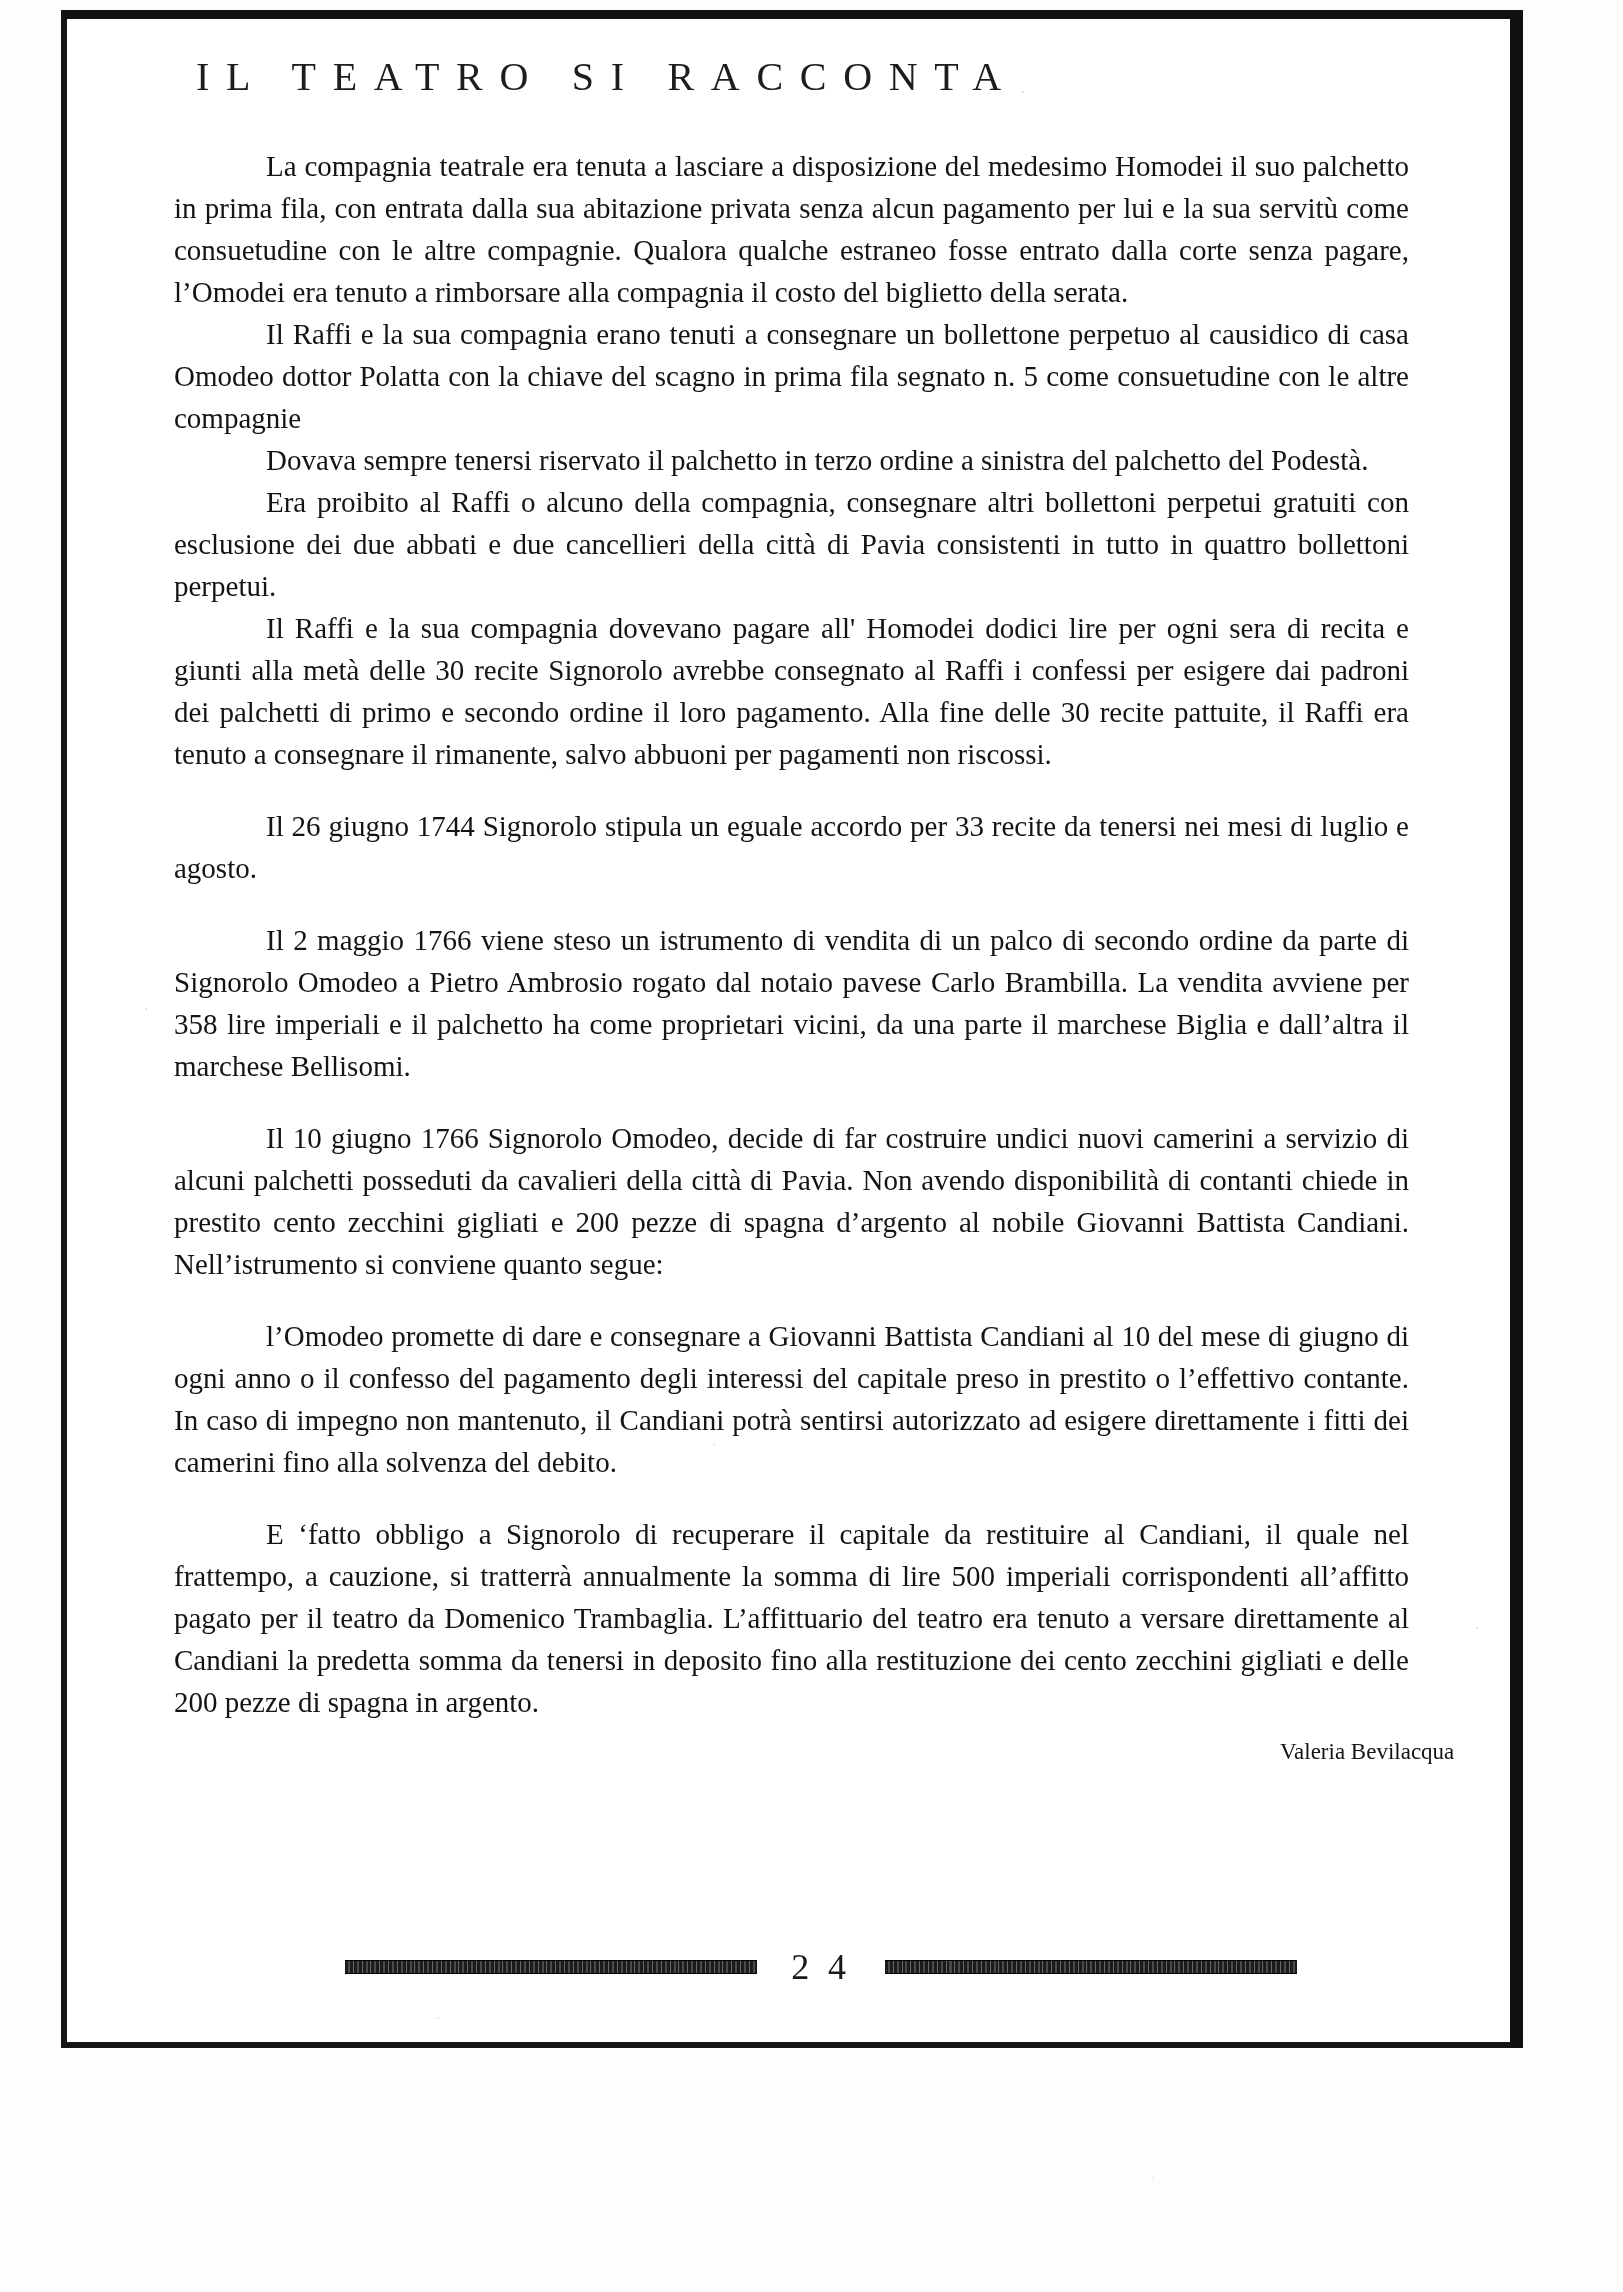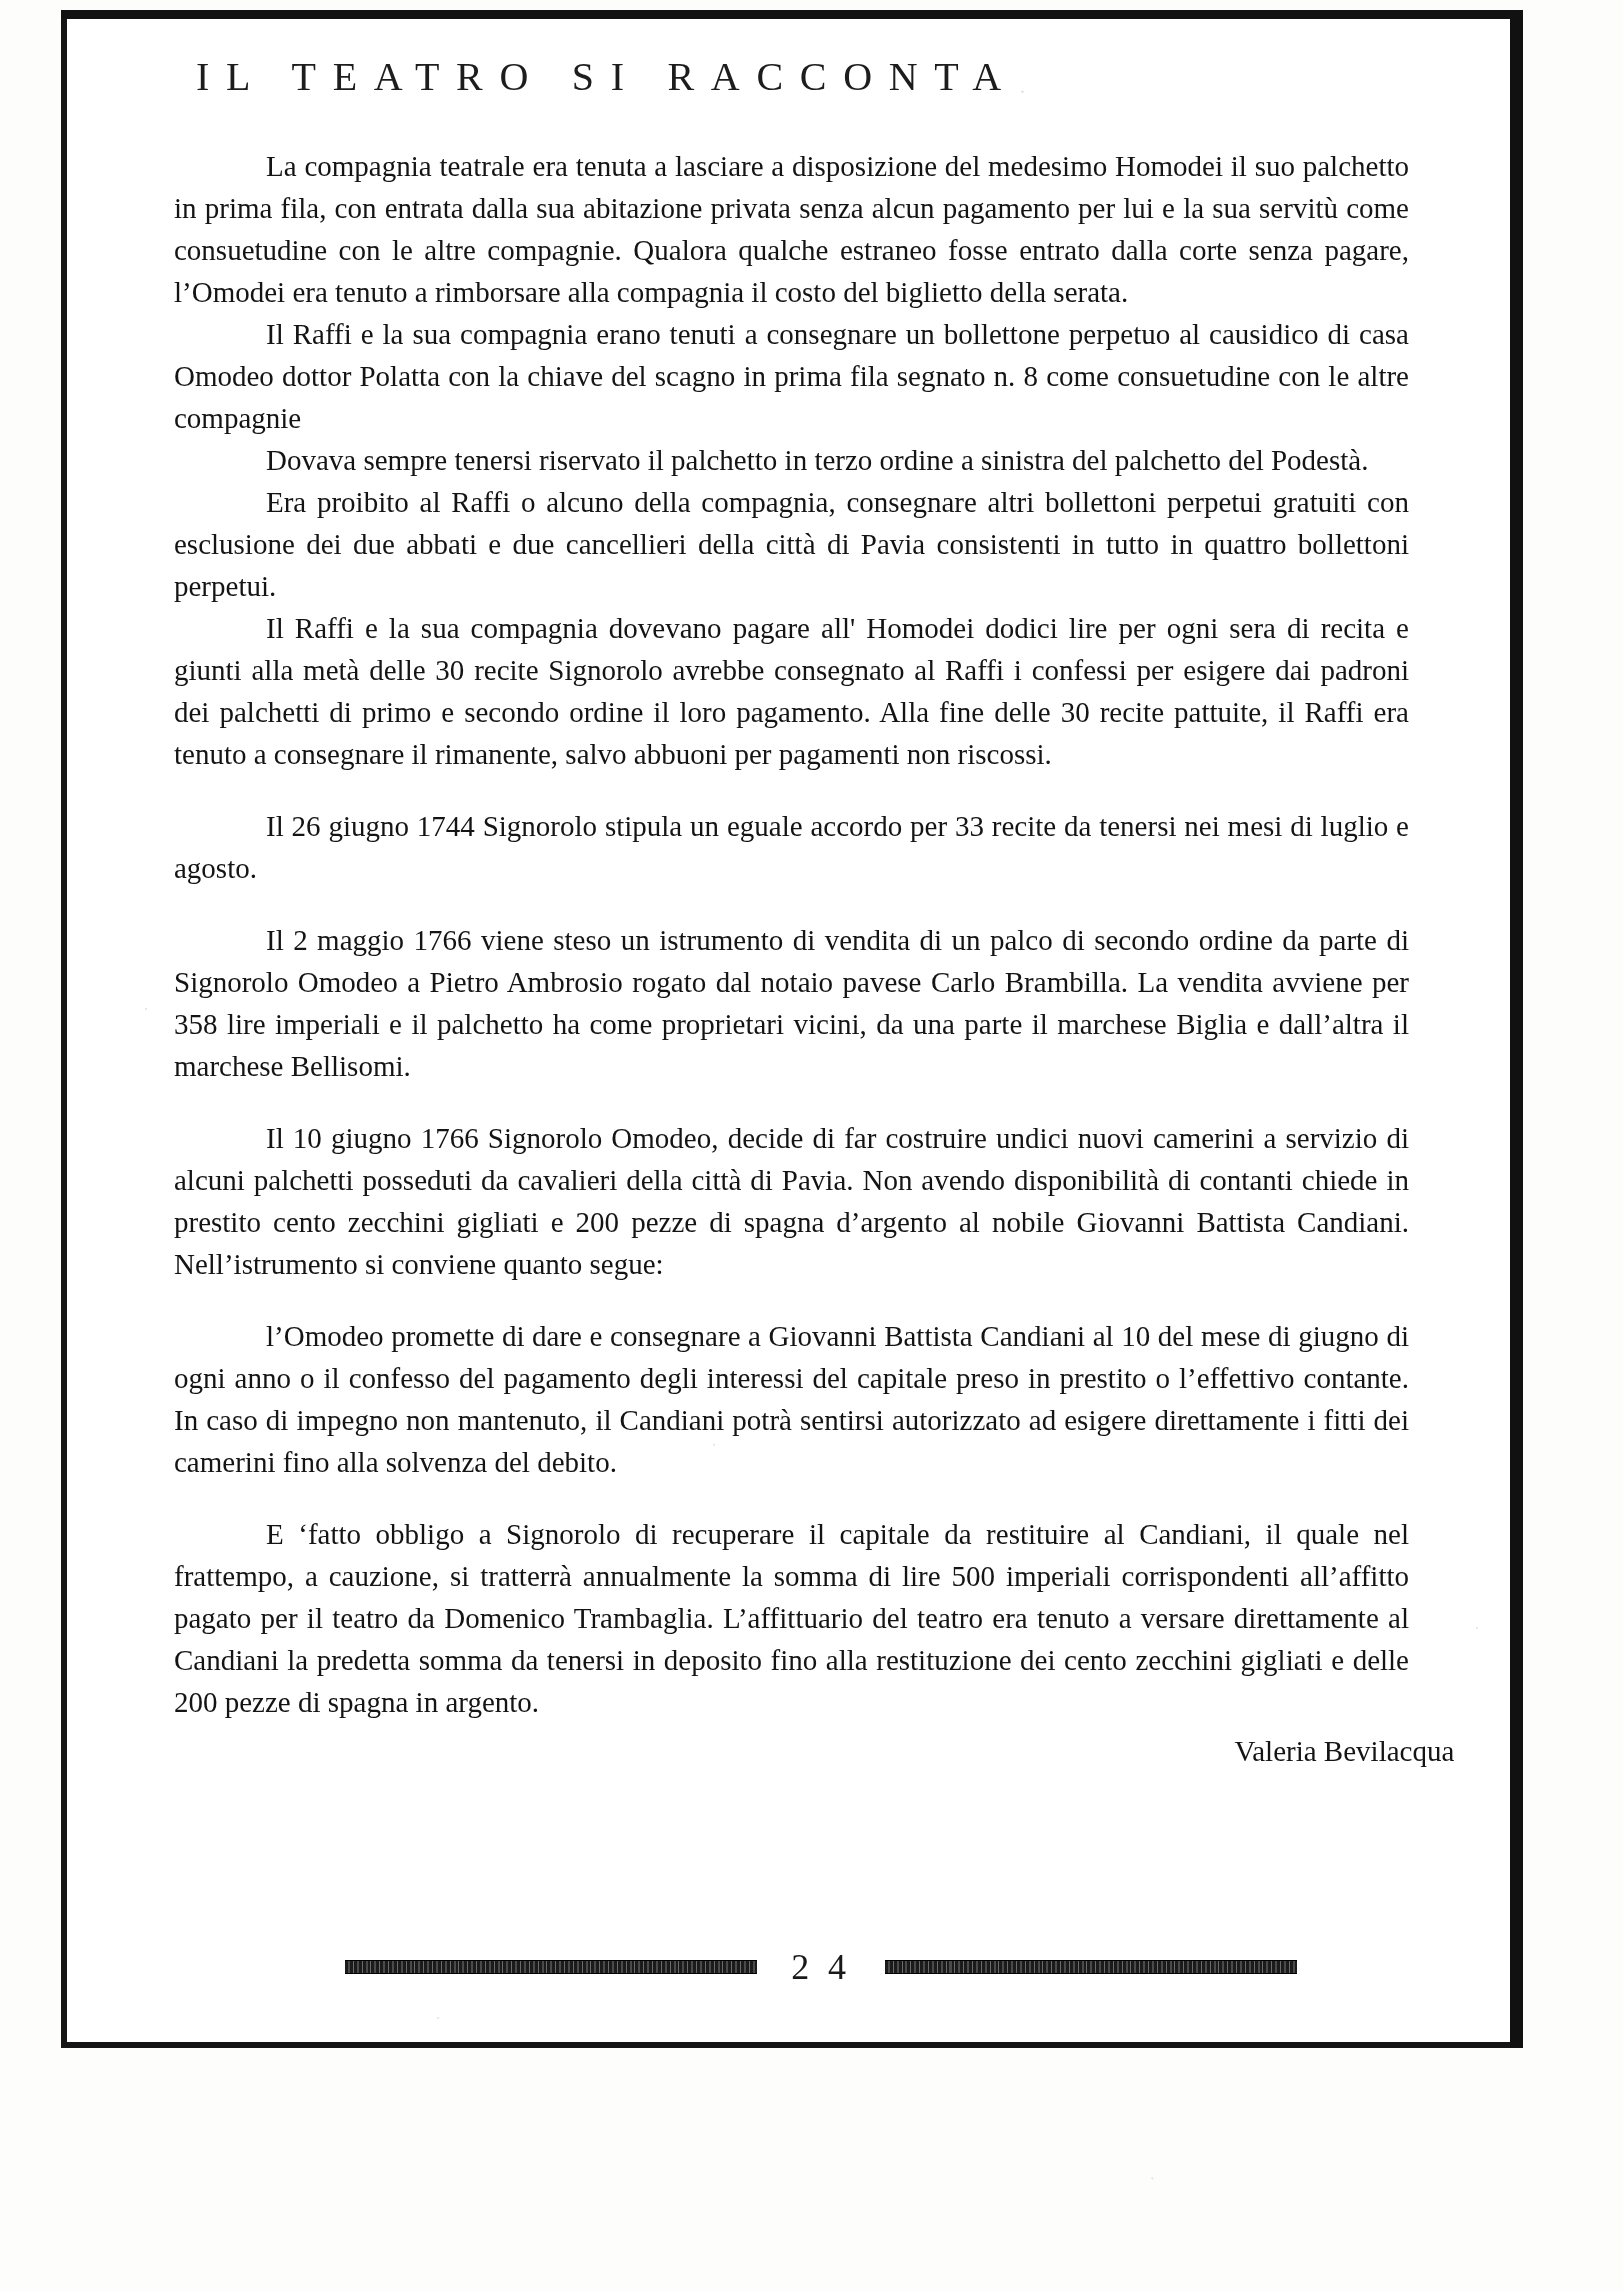--- a/index.html
+++ b/index.html
@@ -101,21 +101,21 @@
     text-indent: 92px;
     color: #141414;
     hyphens: none;
     -webkit-hyphens: none;
   }
   .para.gap-before { margin-top: 30px; }
 
   
   .signature {
     margin: 7.8px 0 0 0;
-    font-size: 29px;
+    font-size: 23px;
     line-height: 41px;
     text-align: right;
     padding-right: 13.7px;
     color: #141414;
   }
 
   
   .page-footer {
     position: absolute;
     left: 174px;
@@ -157,21 +157,21 @@
   <div class="scan-frame"></div>
   <div class="frame-shadow-right"></div>
   <div class="frame-shadow-top"></div>
 
   <div class="page-content">
 
     <h1 class="running-head">IL TEATRO SI RACCONTA</h1>
 
     <div class="body-copy">
       <p class="para">La compagnia teatrale era tenuta a lasciare a disposizione del medesimo Homodei il suo palchetto in prima fila, con entrata dalla sua abitazione privata senza alcun pagamento per lui e la sua servitù come consuetudine con le altre compagnie. Qualora qualche estraneo fosse entrato dalla corte senza pagare, l’Omodei era tenuto a rimborsare alla compagnia il costo del biglietto della serata.</p>
-      <p class="para">Il Raffi e la sua compagnia erano tenuti a consegnare un bollettone perpetuo al causidico di casa Omodeo dottor Polatta con la chiave del scagno in prima fila segnato n. 8 come consuetudine con le altre compagnie</p>
+      <p class="para">Il Raffi e la sua compagnia erano tenuti a consegnare un bollettone perpetuo al causidico di casa Omodeo dottor Polatta con la chiave del scagno in prima fila segnato n. 5 come consuetudine con le altre compagnie</p>
       <p class="para">Dovava sempre tenersi riservato il palchetto in terzo ordine a sinistra del palchetto del Podestà.</p>
       <p class="para">Era proibito al Raffi o alcuno della compagnia, consegnare altri bollettoni perpetui gratuiti con esclusione dei due abbati e due cancellieri della città di Pavia consistenti in tutto in quattro bollettoni perpetui.</p>
       <p class="para">Il Raffi e la sua compagnia dovevano pagare all' Homodei dodici lire per ogni sera di recita e giunti alla metà delle 30 recite Signorolo avrebbe consegnato al Raffi i confessi per esigere dai padroni dei palchetti di primo e secondo ordine il loro pagamento. Alla fine delle 30 recite  pattuite, il Raffi era tenuto a consegnare il rimanente, salvo abbuoni per  pagamenti non riscossi.</p>
       <p class="para gap-before">Il 26 giugno 1744 Signorolo stipula  un eguale accordo per 33 recite da tenersi nei mesi di luglio e agosto.</p>
       <p class="para gap-before">Il 2 maggio 1766 viene steso un istrumento di vendita di un palco di secondo ordine da parte di Signorolo Omodeo a Pietro Ambrosio rogato dal notaio pavese Carlo Brambilla. La vendita avviene per 358 lire imperiali e il palchetto ha come proprietari vicini, da una parte il marchese Biglia e dall’altra il marchese Bellisomi.</p>
       <p class="para gap-before">Il 10 giugno 1766 Signorolo Omodeo,  decide di far costruire undici nuovi camerini a servizio di alcuni palchetti posseduti da cavalieri della città di Pavia. Non avendo disponibilità di contanti chiede in prestito cento zecchini gigliati e 200 pezze di spagna d’argento al   nobile Giovanni Battista Candiani. Nell’istrumento si conviene quanto segue:</p>
       <p class="para gap-before">l’Omodeo promette di dare e consegnare a Giovanni Battista Candiani al 10 del mese di giugno di ogni anno o il confesso del pagamento degli interessi del capitale preso in prestito o l’effettivo contante. In caso di impegno non mantenuto, il Candiani potrà sentirsi autorizzato ad esigere direttamente i fitti dei camerini fino alla solvenza del debito.</p>
       <p class="para gap-before">E ‘fatto obbligo a Signorolo di recuperare il capitale da restituire al Candiani, il quale nel frattempo, a cauzione, si tratterrà annualmente la somma di lire 500 imperiali corrispondenti all’affitto pagato per il teatro da Domenico Trambaglia. L’affittuario del teatro era tenuto a versare direttamente al Candiani la predetta somma da tenersi in deposito fino alla restituzione dei cento zecchini gigliati e delle 200 pezze di spagna in argento.</p>
     </div>
 

